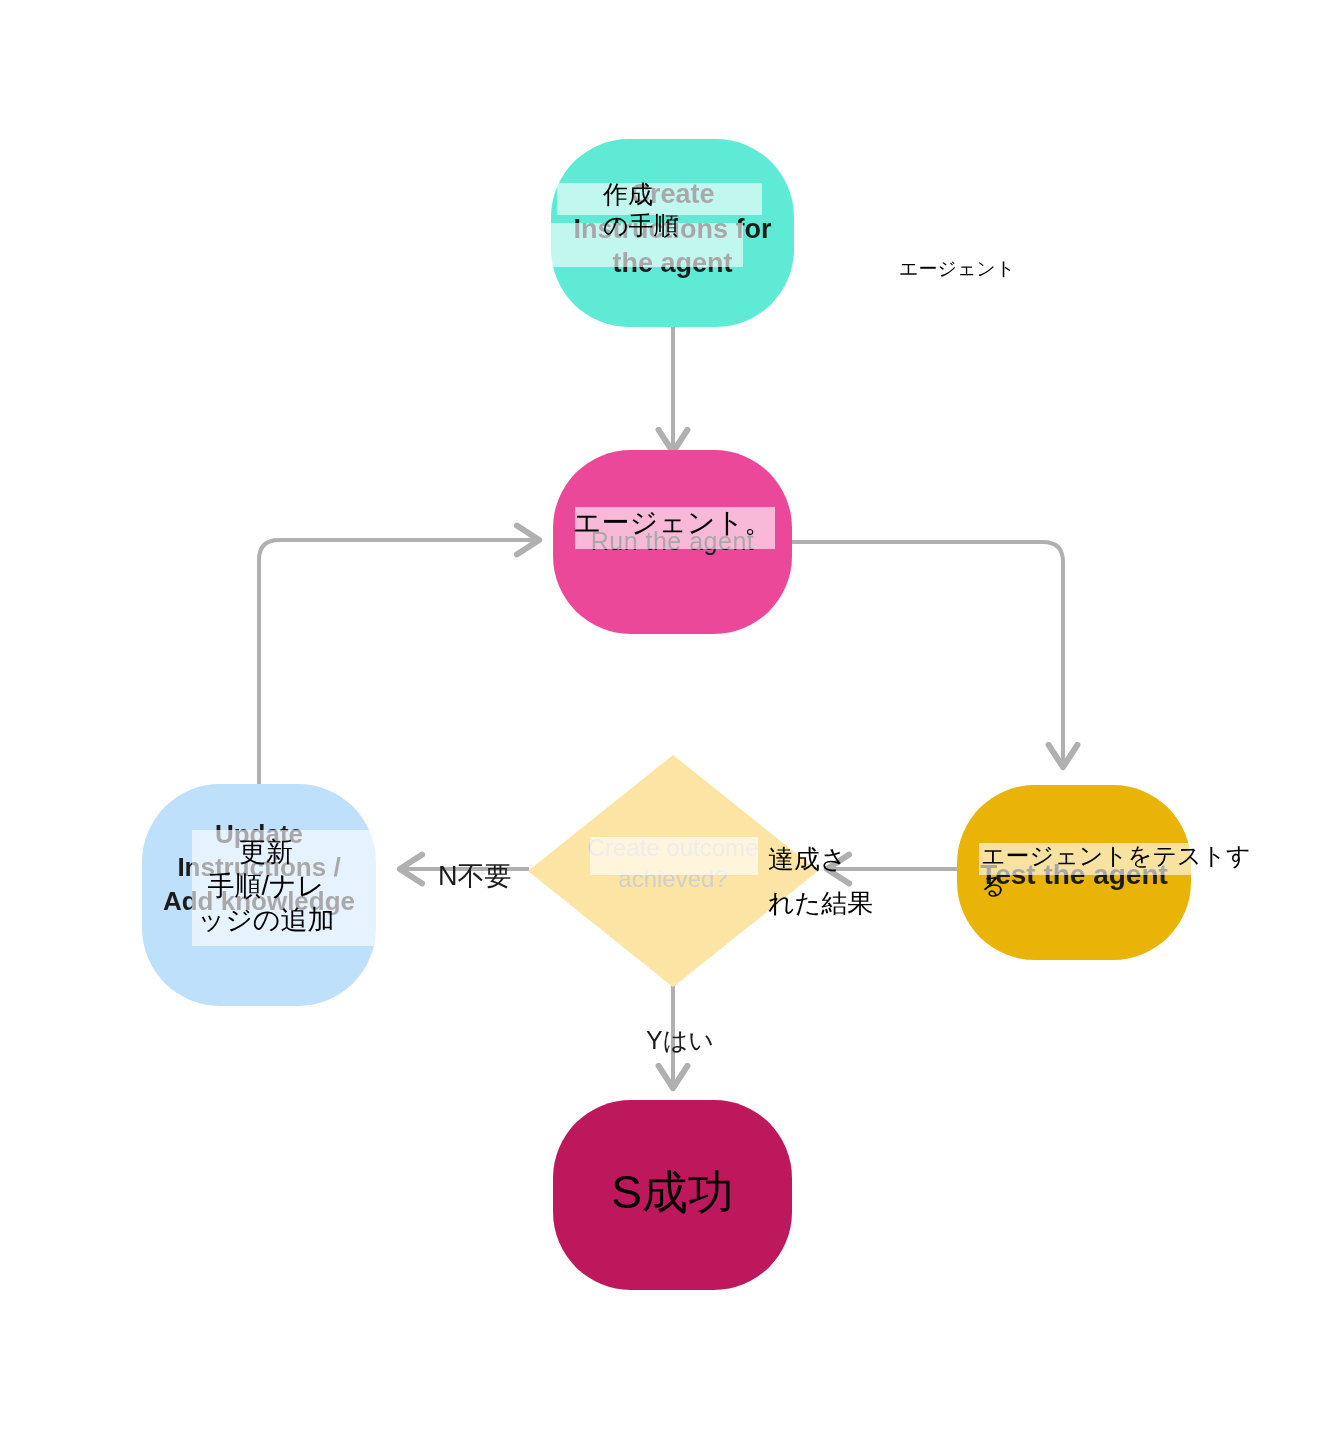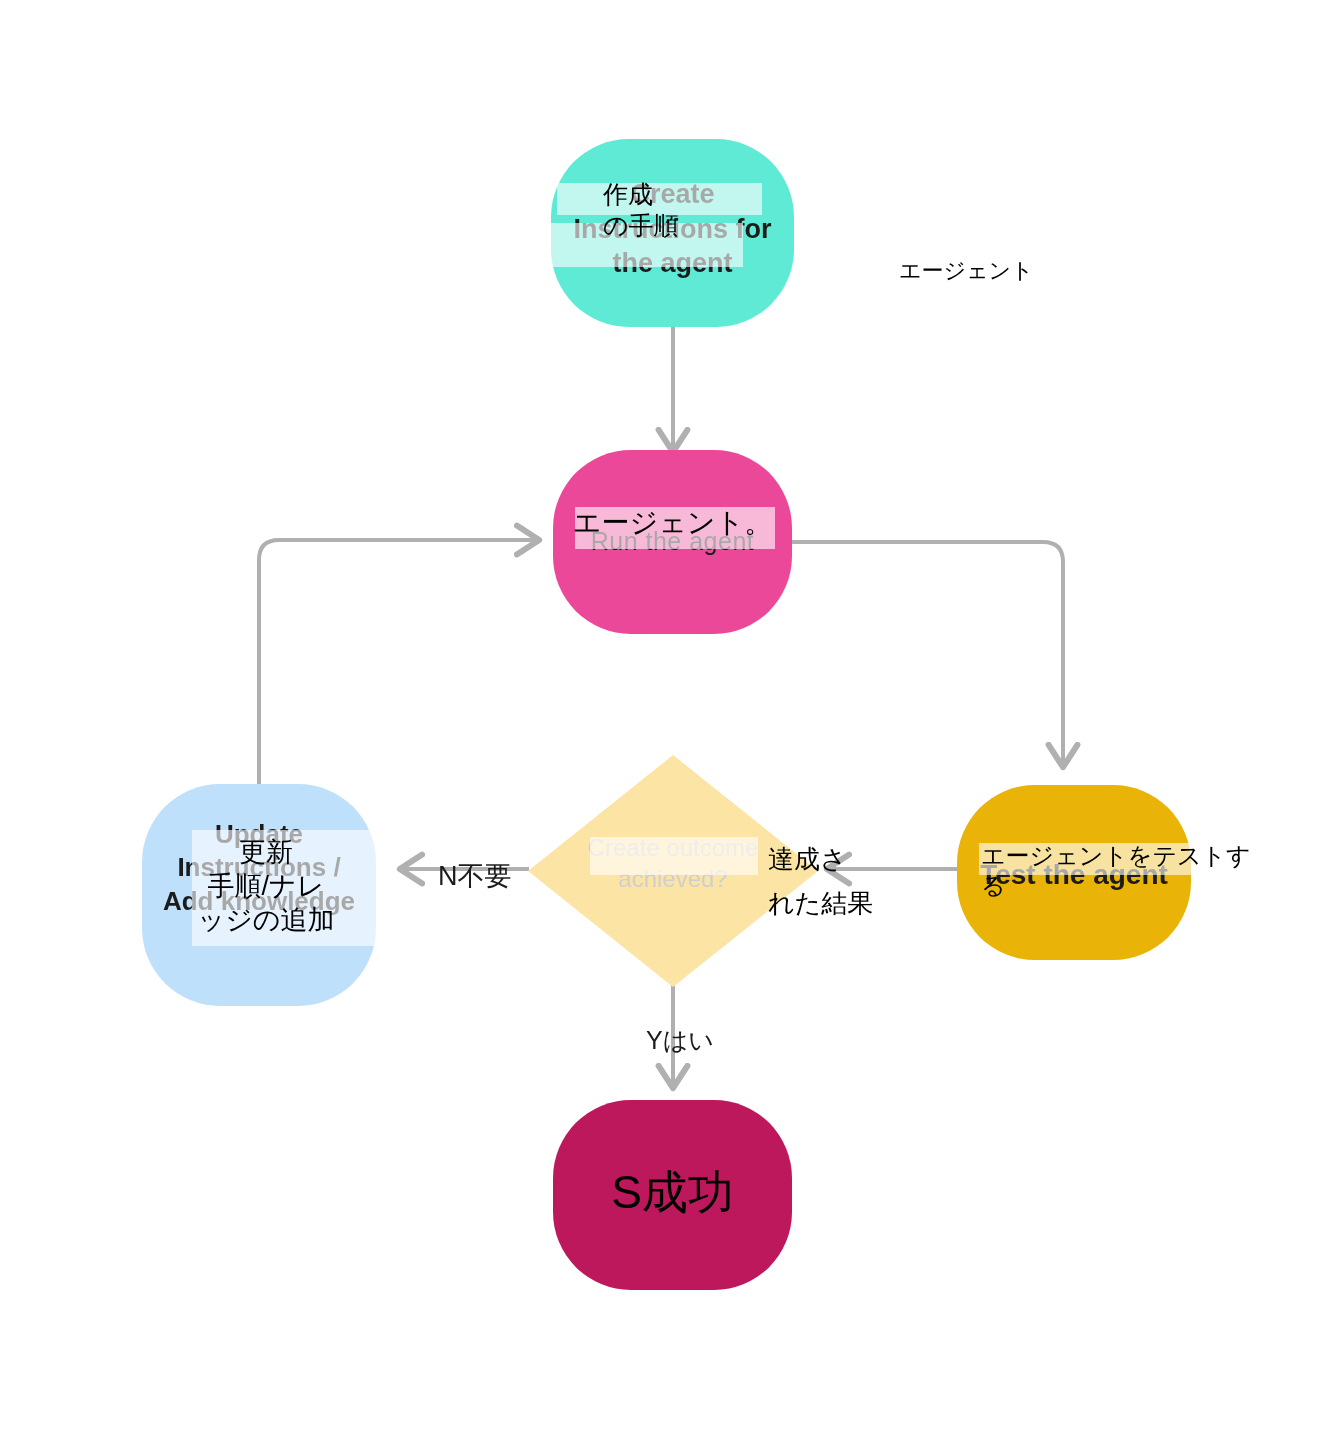--- a/index.html
+++ b/index.html
@@ -66,21 +66,21 @@
   .edge-label {
     position: absolute;
     color: #1b1b1b;
     font-size: 21px;
     white-space: nowrap;
     pointer-events: none;
   }
   .floating-text {
     position: absolute;
     color: #000000;
-    font-size: 22px;
+    font-size: 19px;
     white-space: nowrap;
   }
   .diamond-wrap {
     position: absolute;
   }
 </style>
 </head>
 <body>
 
 <div id="canvas">

